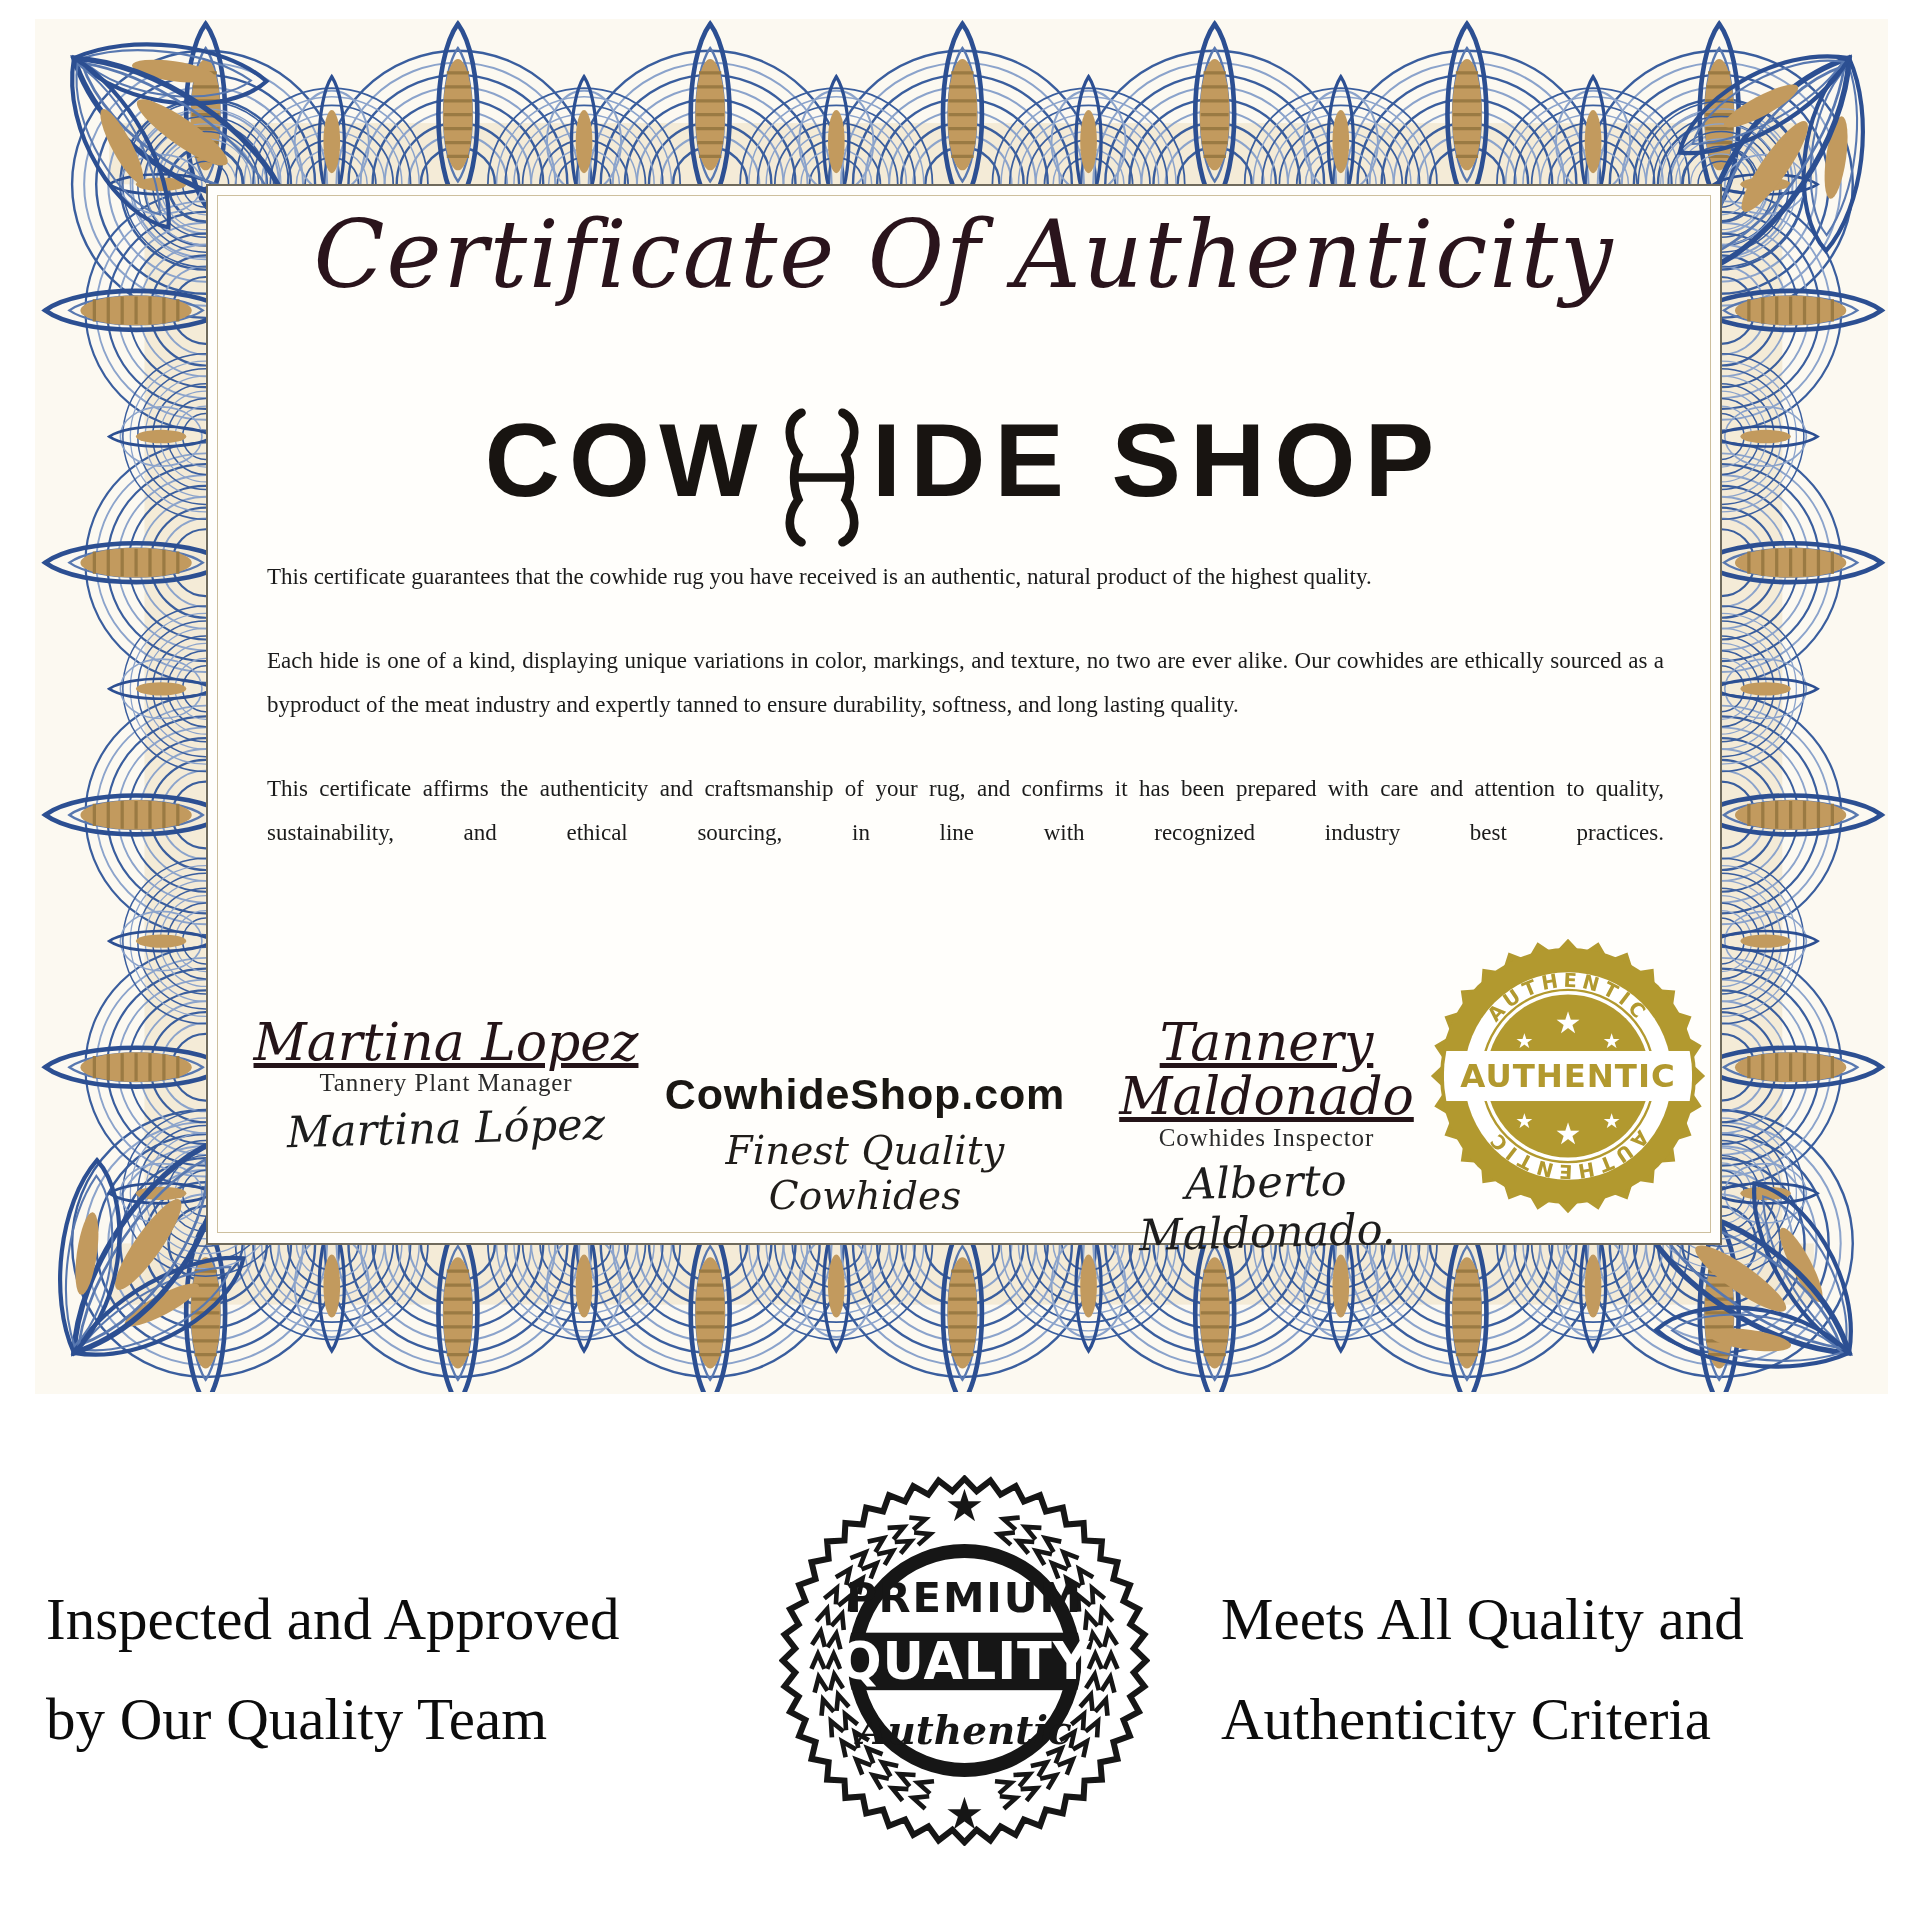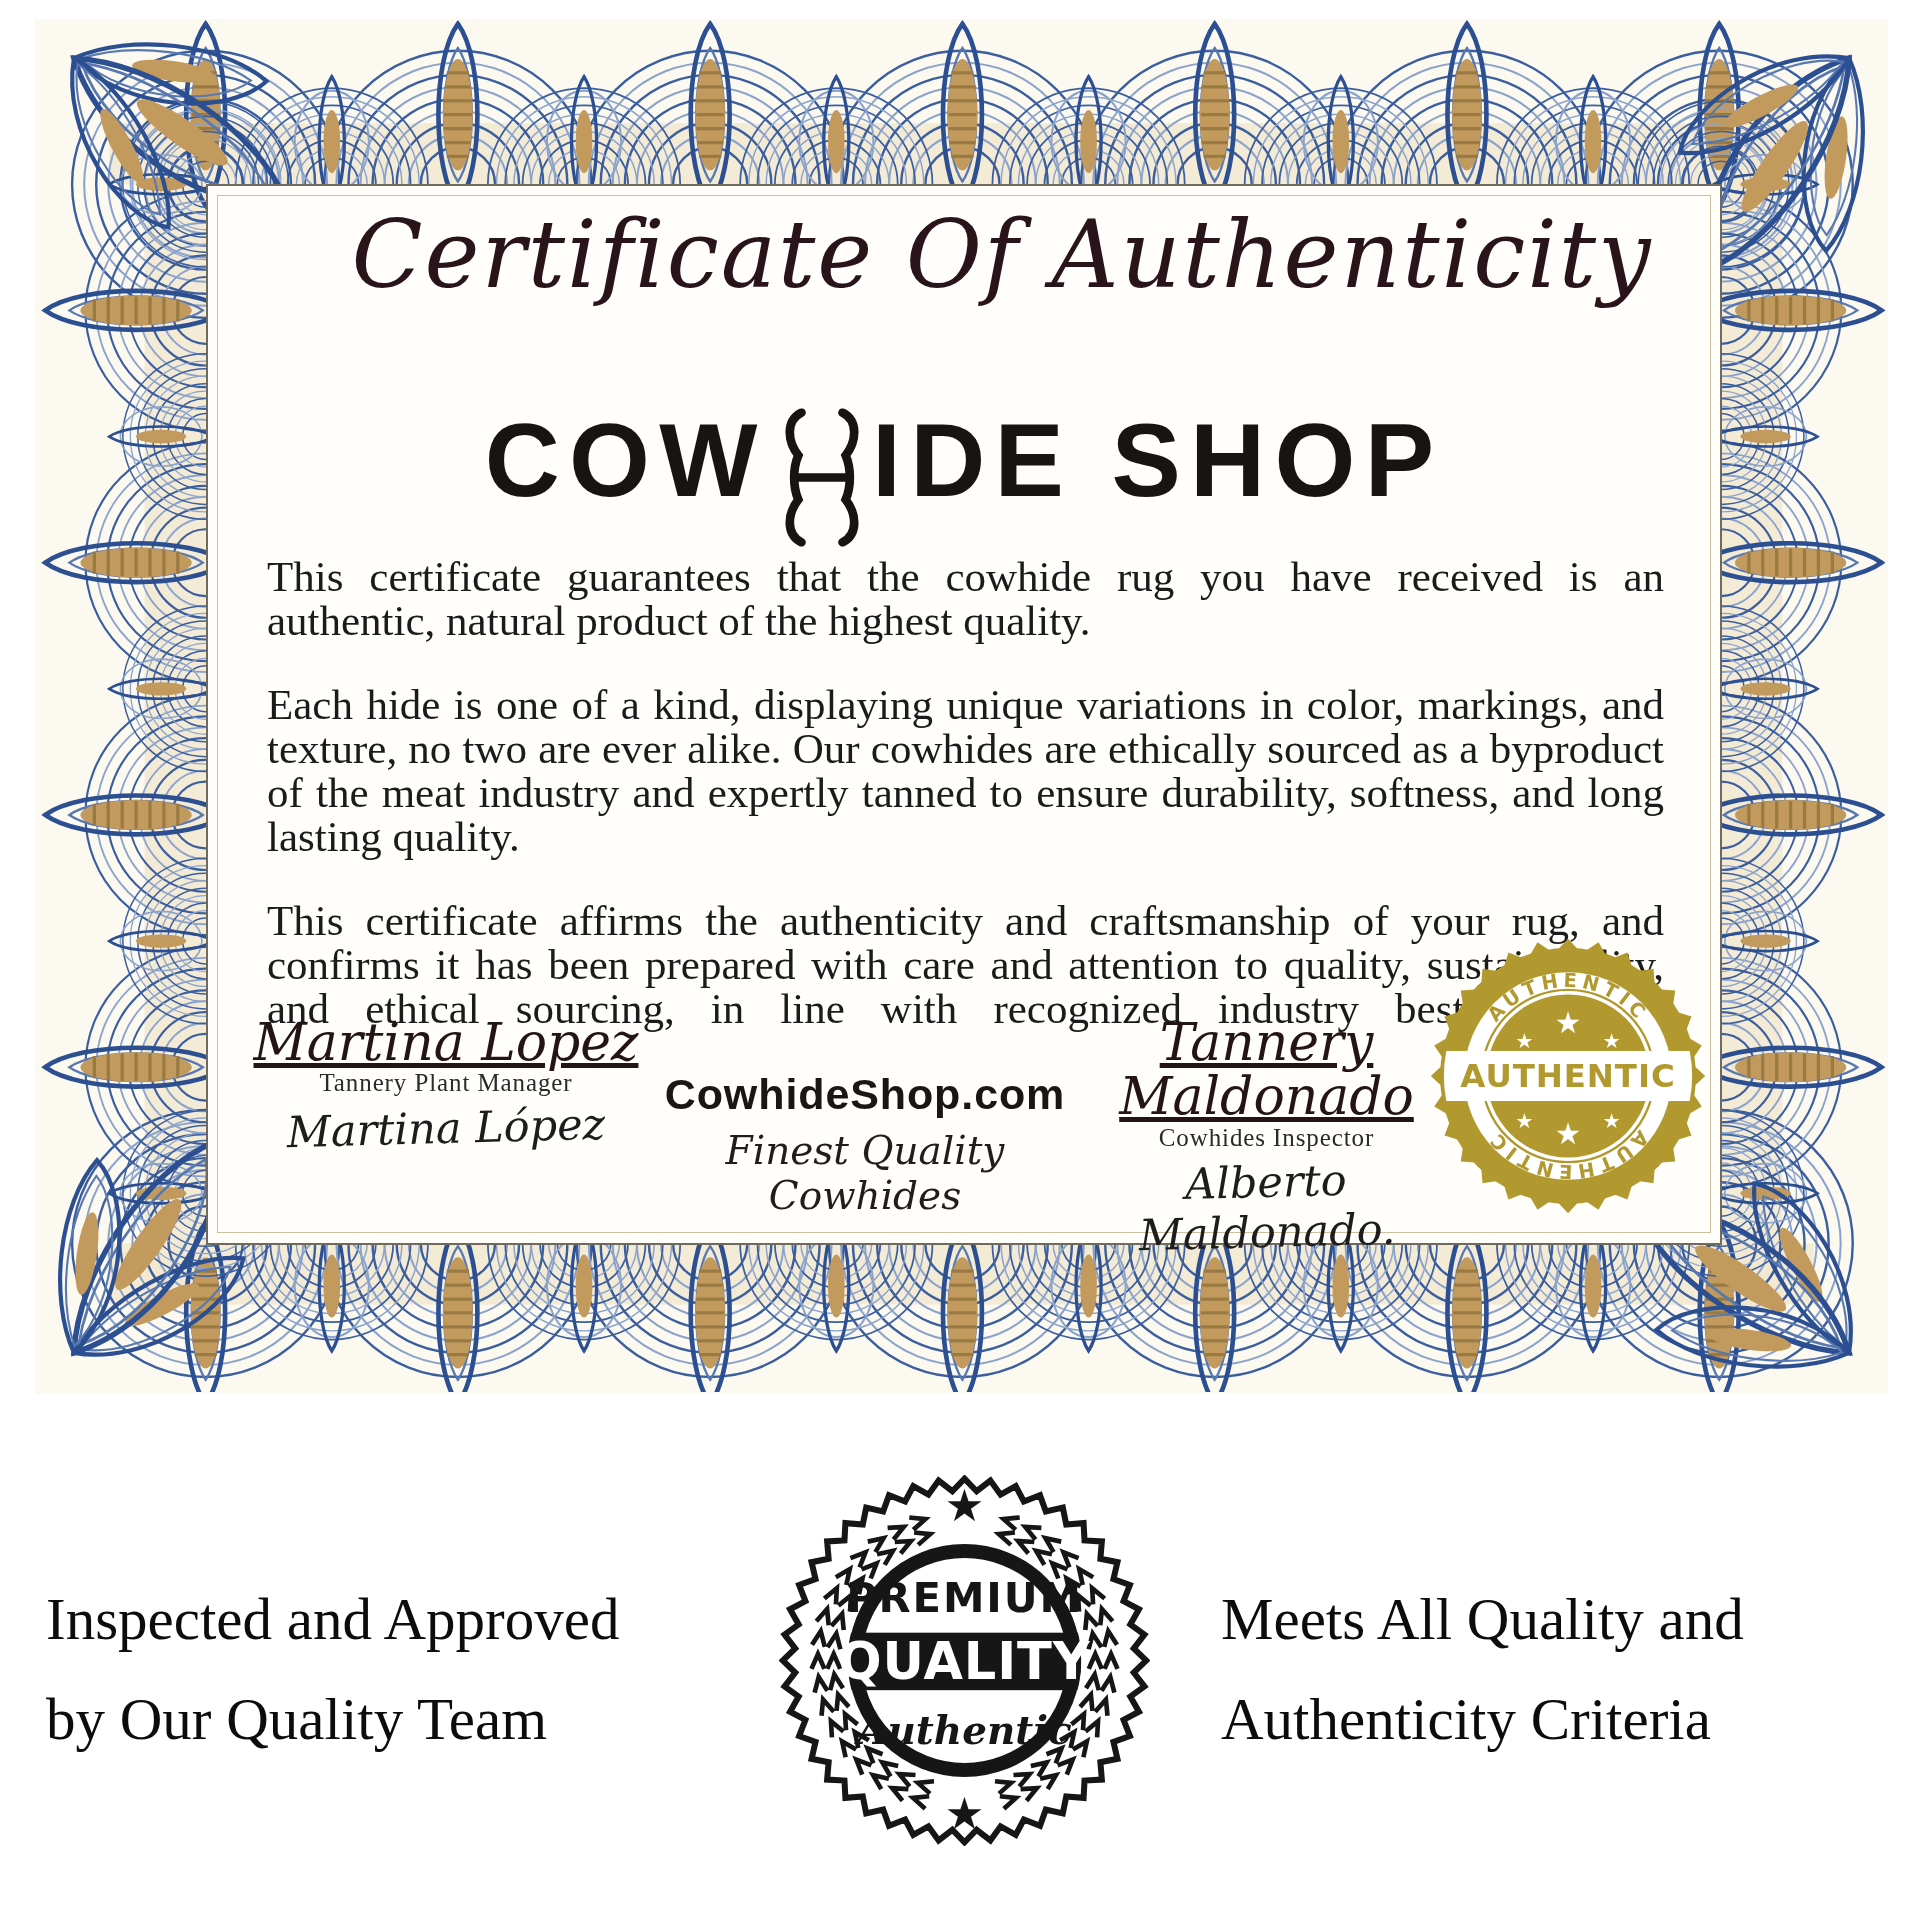--- a/index.html
+++ b/index.html
@@ -18,29 +18,29 @@
   .tanStripe{stroke:#9a7a43;stroke-width:3.5;fill:none;}
   .cream{fill:#f2e9d2;opacity:.85;}
 
   
   .panel{position:absolute;left:171px;top:165px;width:1516px;height:1061px;
          background:#fffefb;border:2.8px solid #6f6a5c;box-sizing:border-box;}
   .panel-line{position:absolute;inset:9.3px;border:1.9px solid #cdbf9d;pointer-events:none;}
 
   .cert-title{position:absolute;top:15px;left:0;width:100%;text-align:center;
               font-family:"DejaVu Serif", serif;font-style:italic;font-weight:500;
-              font-size:93px;letter-spacing:1.9px;color:#2a141c;padding-left:38px;}
+              font-size:93px;letter-spacing:1.9px;color:#2a141c;}
   .logo-row{position:absolute;top:222px;left:0;width:100%;display:flex;
             justify-content:center;}
   .logo-part{font-family:"Liberation Sans", sans-serif;font-weight:700;
              font-size:104px;letter-spacing:9.3px;color:#181411;line-height:1;}
   .hide-glyph{margin:0 1.9px 0 7.4px;}
 
   .paragraphs{position:absolute;top:369px;left:59px;width:1397px;
-              font-size:43px;line-height:44px;text-align:justify;}
+              font-size:23px;line-height:44px;text-align:justify;}
   .paragraphs p{margin:0 0 40px 0;}
   .paragraphs p:last-child{margin-bottom:0;}
   .justify-full{text-align-last:justify;}
 
   .sig{position:absolute;text-align:center;}
   .sig-left{top:829px;left:22px;width:432px;}
   .sig-center{top:874px;left:453px;width:408px;margin-top:10px;}
   .sig-right{top:829px;left:859px;width:399px;}
   .script{font-family:"DejaVu Serif", serif;font-style:italic;}
   .sig-name{font-size:52px;color:#241418;line-height:1.05;text-decoration:underline;}

